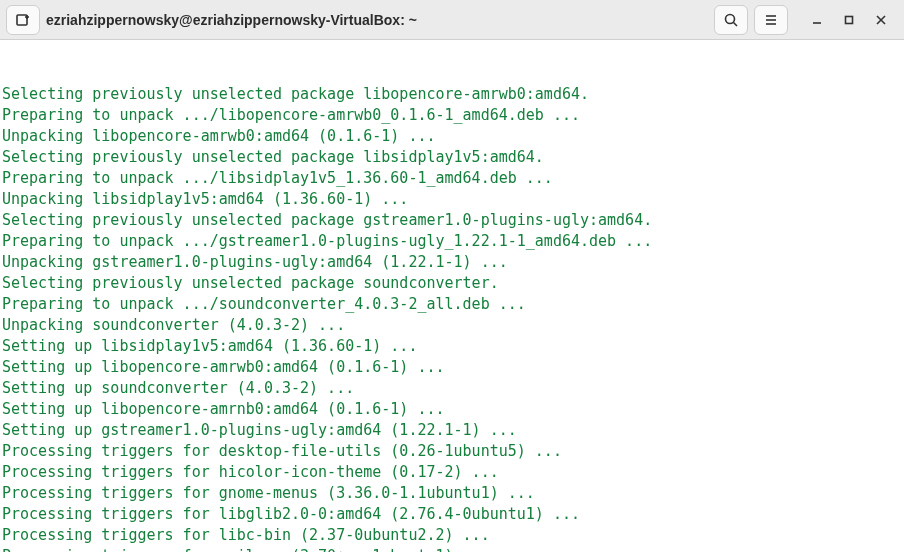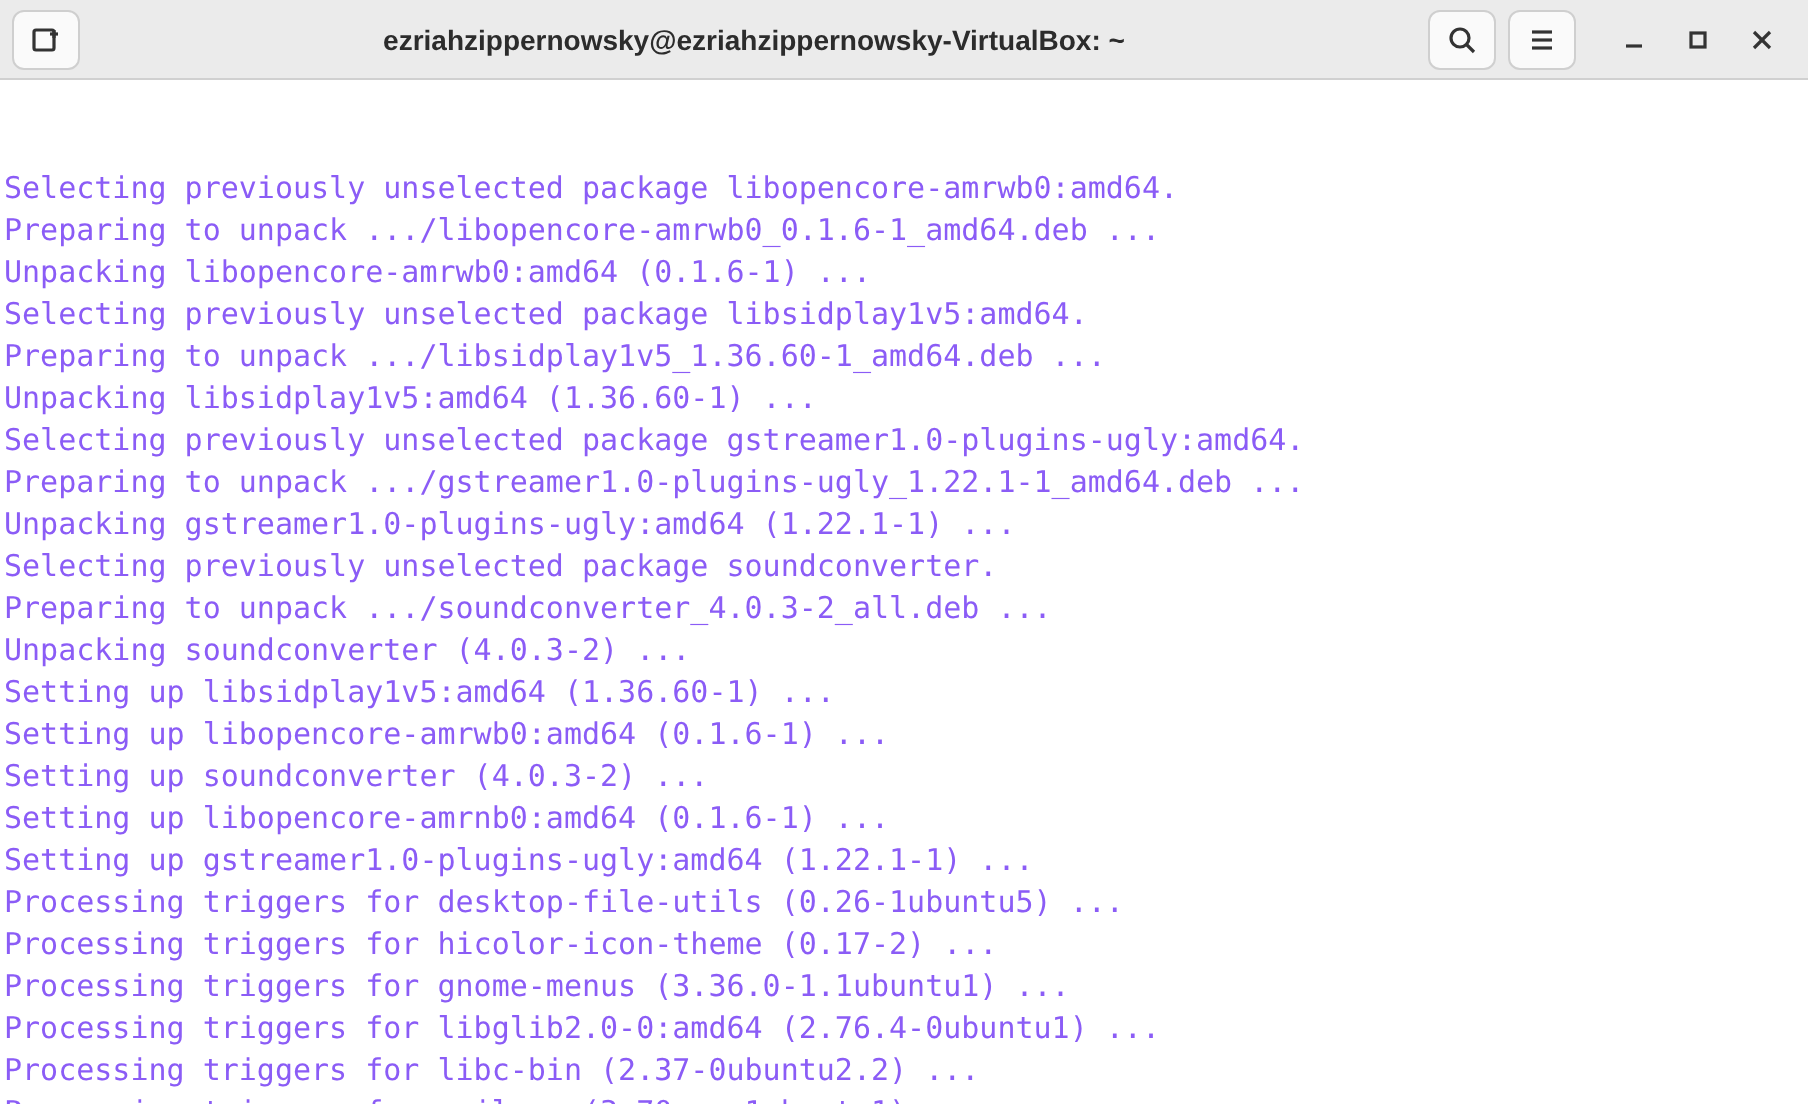--- a/index.html
+++ b/index.html
@@ -32,21 +32,20 @@
     border-radius: 6px;
     background: #fafafa;
     display: flex;
     align-items: center;
     justify-content: center;
     cursor: pointer;
   }
   .tb-btn svg { width: 16px; height: 16px; stroke: #333; fill: none; stroke-width: 1.6; }
   .tb-title {
     flex: 1;
-    text-align: center;
     font-size: 14px;
     font-weight: 600;
     color: #2c2c2c;
     white-space: nowrap;
     overflow: hidden;
   }
   .tb-right {
     display: flex;
     align-items: center;
     gap: 6px;
@@ -66,21 +65,21 @@
     justify-content: center;
     cursor: pointer;
   }
   .win-controls svg { width: 12px; height: 12px; stroke: #333; fill: none; stroke-width: 1.6; }
   .terminal {
     flex: 1;
     background: #ffffff;
     font-family: "DejaVu Sans Mono","Liberation Mono","Courier New",monospace;
     font-size: 15px;
     line-height: 21px;
-    color: #8b5cf6;
+    color: #15803d;
     padding: 2px 2px 0 2px;
     white-space: pre;
     overflow: hidden;
   }
   .line { display: block; }
 </style>
 </head>
 <body>
 
 <div class="titlebar">

